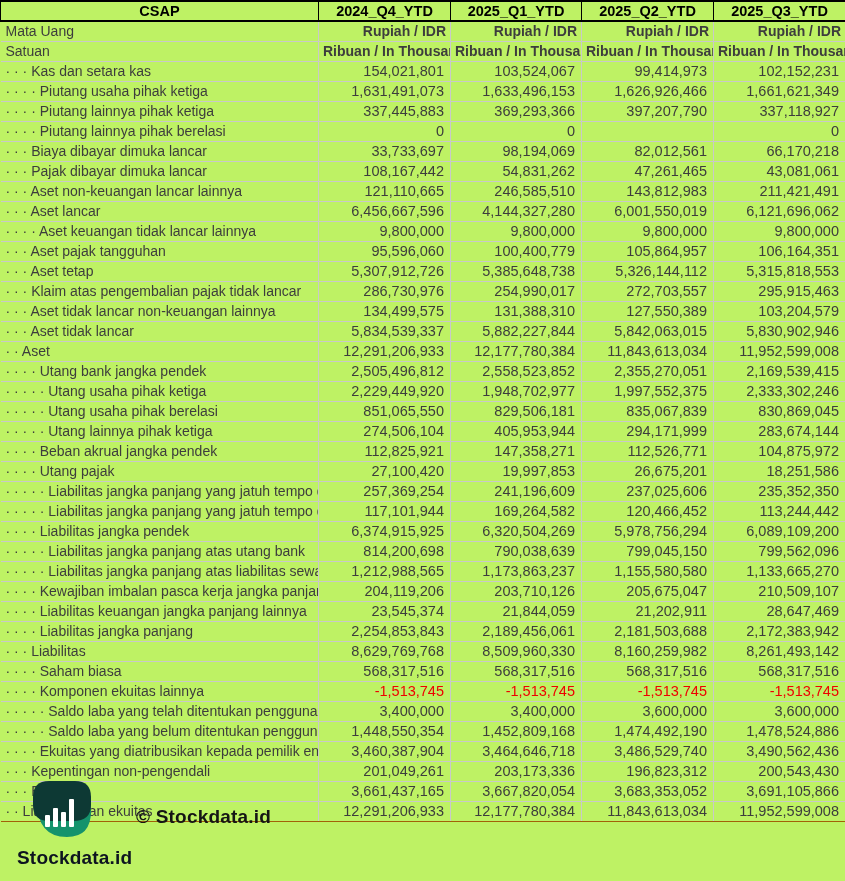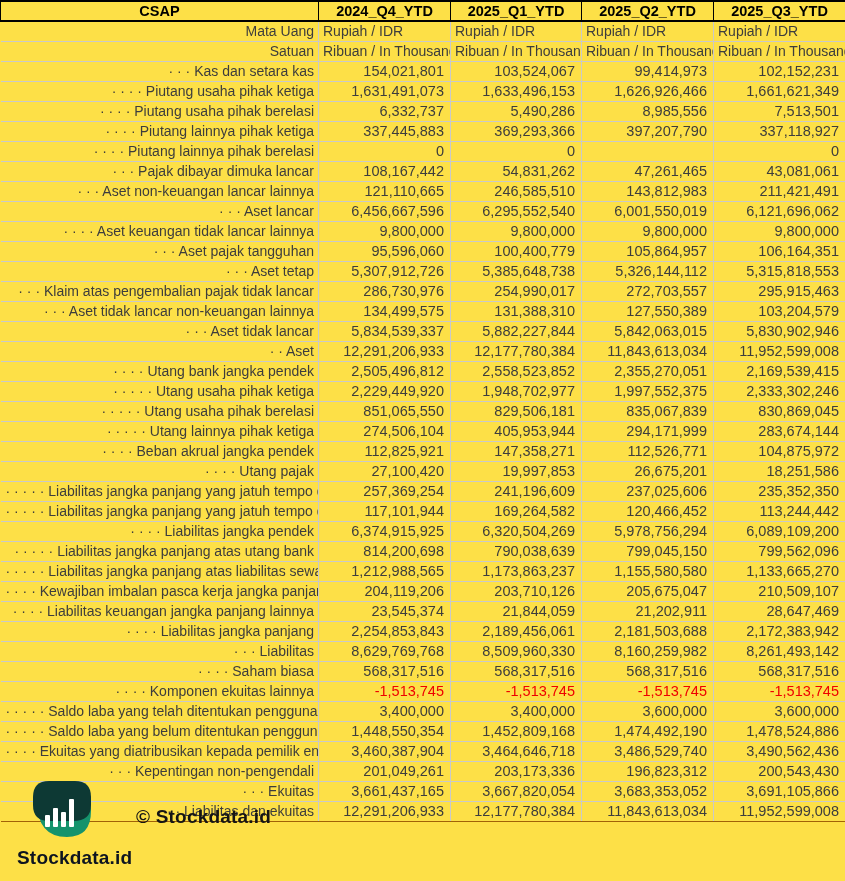--- a/index.html
+++ b/index.html
@@ -1,39 +1,39 @@
 <!DOCTYPE html>
 <html><head>
 <meta charset="utf-8">
 <style>
   html,body { margin:0; padding:0; background:#ffffff; }
   body { width:845px; height:881px; overflow:hidden;
          font-family:"Liberation Sans", sans-serif; }
-  .sheet { position:relative; width:845px; height:881px; background:#fde047; }
+  .sheet { position:relative; width:845px; height:881px; background:#bef264; }
 
   table { border-collapse:collapse; table-layout:fixed; width:845px; }
   col.c-label { width:318px; }
   col.c-val   { width:132px; }
   col.c-val2  { width:131px; }
 
   th {
     font-size:14.5px; font-weight:bold; color:#000;
     border:1px solid #000; border-top:2px solid #000; border-bottom:2px solid #000;
     height:18px; line-height:18px; padding:0 4px; text-align:center;
     white-space:nowrap; overflow:hidden;
   }
   td {
     font-size:14px; color:#3d3d3d;
     border-right:1px solid #c9c9c9; border-bottom:1px solid #c9c9c9;
     height:19px; line-height:19px; padding:0 4px;
     white-space:nowrap; overflow:hidden;
   }
-  td.lbl  { text-align:right; padding-left:5px;margin-top:8px; }
+  td.lbl  { text-align:left; padding-left:5px;margin-top:8px; }
   td.num  { text-align:right; padding-right:6px; font-size:14.5px; }
-  td.meta { text-align:left; padding-left:4px; }
+  td.meta { text-align:right; padding-left:4px;font-weight:bold; }
   td.neg  { color:#ee0000;margin-left:48px; }
   tr:last-child td { border-bottom:1px solid #a16207; }
 
   
   .wm-logo   { position:absolute; left:33px;  top:781px; width:58px; height:58px; }
   .wm-center { position:absolute; left:136px; top:806px; font-size:19px;
                font-weight:bold; color:#151515; letter-spacing:0.2px; }
   .wm-corner { position:absolute; left:17px;  top:847px; font-size:19px;
                font-weight:bold; color:#0d1420; letter-spacing:0.2px; }
 </style>
@@ -82,58 +82,58 @@
           <td class="num">102,152,231</td>
         </tr>
         <tr>
           <td class="lbl">· · · · Piutang usaha pihak ketiga</td>
           <td class="num">1,631,491,073</td>
           <td class="num">1,633,496,153</td>
           <td class="num">1,626,926,466</td>
           <td class="num">1,661,621,349</td>
         </tr>
         <tr>
-          <td class="lbl">· · · · Piutang usaha pihak berelasi</td>
-          <td class="num">6,332,737</td>
-          <td class="num">5,490,286</td>
-          <td class="num">8,985,556</td>
-          <td class="num">7,513,501</td>
-        </tr>
-        <tr>
           <td class="lbl">· · · · Piutang lainnya pihak ketiga</td>
           <td class="num">337,445,883</td>
           <td class="num">369,293,366</td>
           <td class="num">397,207,790</td>
           <td class="num">337,118,927</td>
         </tr>
         <tr>
           <td class="lbl">· · · · Piutang lainnya pihak berelasi</td>
           <td class="num">0</td>
           <td class="num">0</td>
           <td class="num"></td>
           <td class="num">0</td>
         </tr>
         <tr>
+          <td class="lbl">· · · Biaya dibayar dimuka lancar</td>
+          <td class="num">33,733,697</td>
+          <td class="num">98,194,069</td>
+          <td class="num">82,012,561</td>
+          <td class="num">66,170,218</td>
+        </tr>
+        <tr>
           <td class="lbl">· · · Pajak dibayar dimuka lancar</td>
           <td class="num">108,167,442</td>
           <td class="num">54,831,262</td>
           <td class="num">47,261,465</td>
           <td class="num">43,081,061</td>
         </tr>
         <tr>
           <td class="lbl">· · · Aset non-keuangan lancar lainnya</td>
           <td class="num">121,110,665</td>
           <td class="num">246,585,510</td>
           <td class="num">143,812,983</td>
           <td class="num">211,421,491</td>
         </tr>
         <tr>
           <td class="lbl">· · · Aset lancar</td>
           <td class="num">6,456,667,596</td>
-          <td class="num">6,295,552,540</td>
+          <td class="num">4,144,327,280</td>
           <td class="num">6,001,550,019</td>
           <td class="num">6,121,696,062</td>
         </tr>
         <tr>
           <td class="lbl">· · · · Aset keuangan tidak lancar lainnya</td>
           <td class="num">9,800,000</td>
           <td class="num">9,800,000</td>
           <td class="num">9,800,000</td>
           <td class="num">9,800,000</td>
         </tr>

